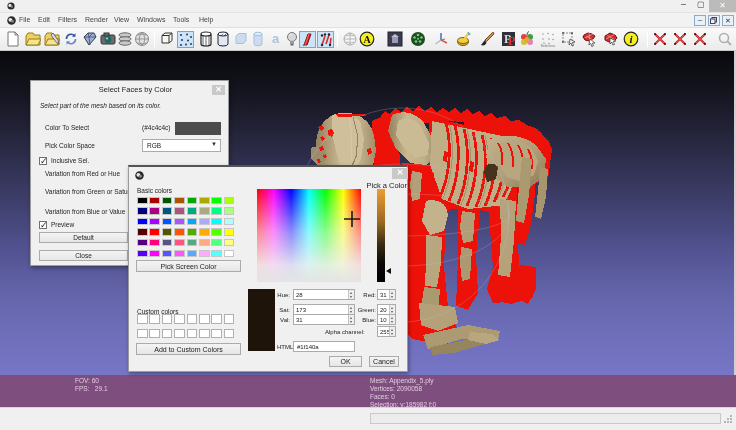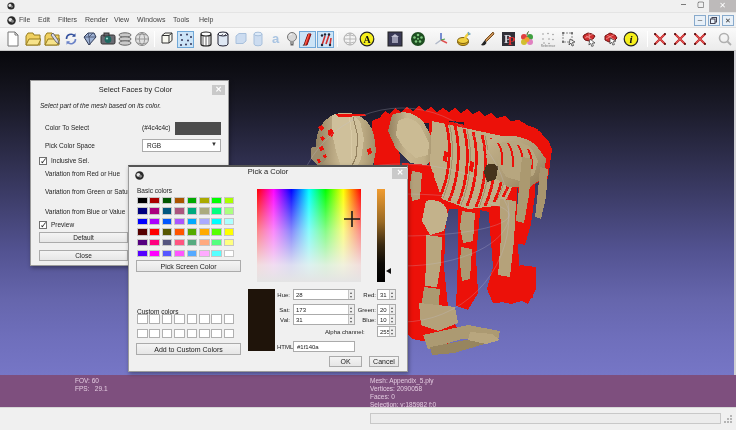--- a/index.html
+++ b/index.html
@@ -474,21 +474,21 @@
  <div class="btn" style="left:8px;top:151px;width:89px;height:11px;line-height:10px;">Default</div>
  <div class="btn" style="left:8px;top:169px;width:89px;height:11px;line-height:10px;">Close</div>
 </div>
 
 <div class="dlg" style="left:128px;top:165px;width:280px;height:207px;border-top:2px solid #555;">
  <svg class="abs" style="left:6px;top:4px" width="9" height="9" viewBox="0 0 8 8">
       <circle cx="4" cy="4" r="3.8" fill="#2a2a2a"></circle>
       <circle cx="3" cy="3.4" r="1.7" fill="#e8e8e8"></circle>
       <circle cx="4.8" cy="4.6" r="1.3" fill="#888"></circle>
     </svg>
- <div class="dlg-title" style="top:0;">Pick a Color</div>
+ <div class="dlg-title" style="top:14px;text-align:right;">Pick a Color</div>
  <div class="xbtn" style="left:263px;top:1px;width:16px;height:11px;">✕</div>
  <div class="lbl" style="left:8px;top:20px;font-size:6.5px;">Basic colors</div>
 <div class="sw" style="left:8.0px;top:29.5px;background:#000000"></div>
 <div class="sw" style="left:20.4px;top:29.5px;background:#aa0000"></div>
 <div class="sw" style="left:32.8px;top:29.5px;background:#005500"></div>
 <div class="sw" style="left:45.2px;top:29.5px;background:#aa5500"></div>
 <div class="sw" style="left:57.6px;top:29.5px;background:#00aa00"></div>
 <div class="sw" style="left:70.0px;top:29.5px;background:#aaaa00"></div>
 <div class="sw" style="left:82.4px;top:29.5px;background:#00ff00"></div>
 <div class="sw" style="left:94.8px;top:29.5px;background:#aaff00"></div>

